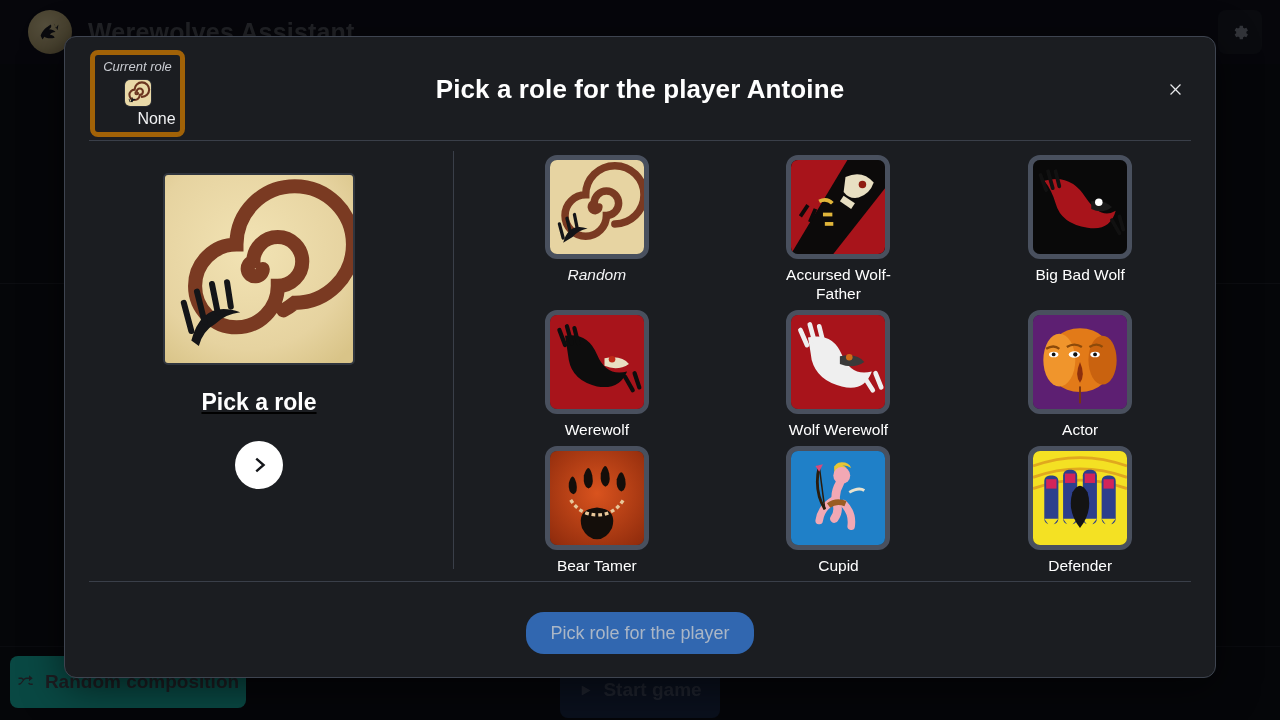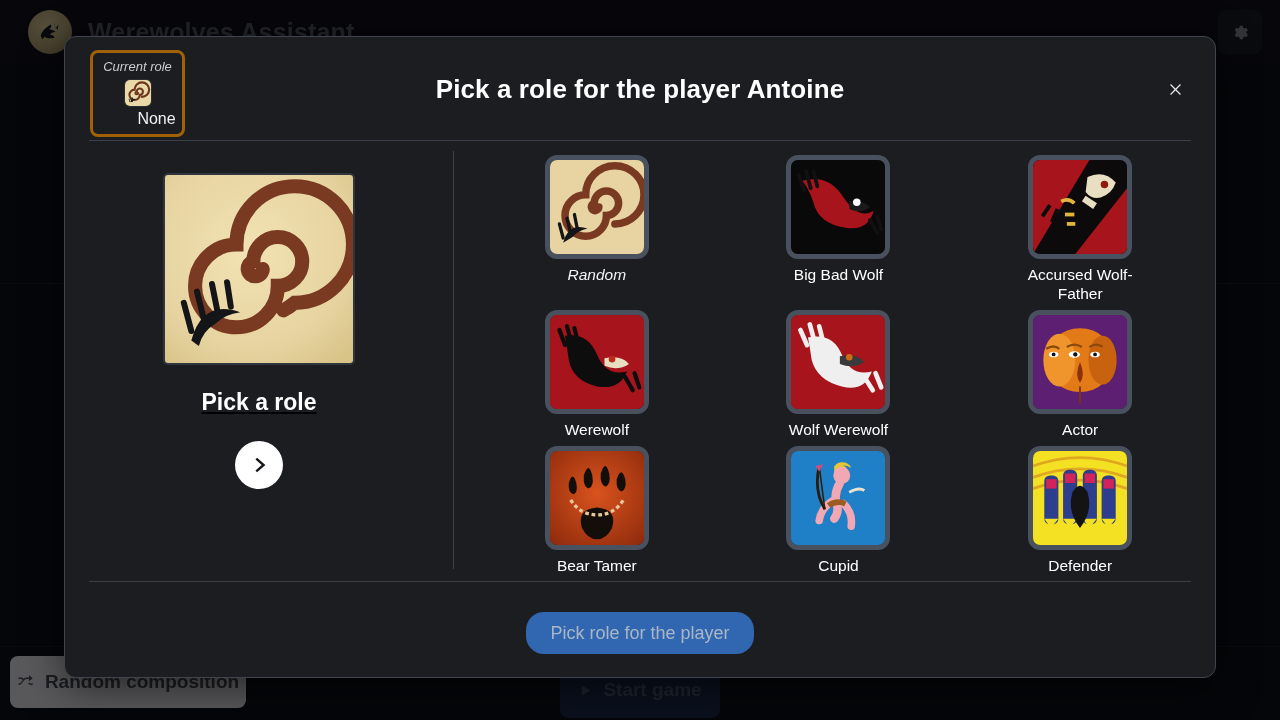--- a/index.html
+++ b/index.html
@@ -49,21 +49,21 @@
     background: #16181d;
   }
   .bg-btn {
     position: absolute;
     display: flex; align-items: center; justify-content: center;
     gap: 10px; border-radius: 8px;
     font-size: 19px; font-weight: 600;
   }
   .bg-btn-random {
     left: 10px; top: 656px; width: 236px; height: 52px;
-    background: #e5e5e5; color: #45484e;
+    background: #14b8a6; color: #45484e;
   }
   .bg-btn-random svg { width: 18px; height: 18px; fill: #45484e; }
   .bg-btn-start {
     left: 560px; top: 662px; width: 160px; height: 56px;
     background: #152542; color: #4b566b;
   }
   .bg-btn-start svg { width: 15px; height: 15px; fill: #4b566b; }
 
   
   #modal-backdrop {
@@ -88,21 +88,21 @@
   .dlg-header {
     position: relative;
     height: 104px;
     flex: 0 0 auto;
     display: flex; align-items: center;
     padding: 0 24px;
   }
   .current-role-box {
     position: absolute; left: 25px; top: 13px;
     width: 95px; height: 87px;
-    border: 3px solid #a16207;
+    border: 5px solid #a16207;
     border-radius: 8px;
     display: flex; flex-direction: column;
     align-items: center; justify-content: center;
     gap: 2px;
   }
   .current-role-label {
     font-size: 13px; font-style: italic; color: #c9ccd2;
     line-height: 1.1;
   }
   .current-role-thumb {
@@ -335,46 +335,46 @@
     <path d="M52 50 a4 4 0 1 1 -5 -4 a13 13 0 1 1 13 13 a22 22 0 1 1 -22 -22 a31 31 0 1 1 31 31" fill="none" stroke="#7a3a22" stroke-width="8" stroke-linecap="round"></path>
     <path d="M14 88 q6-22 26-15 -10 2 -16 9z" fill="#141518"></path>
     <path d="M10 68l4 15M18 62l4 16M26 58l3 15" stroke="#141518" stroke-width="3.5" stroke-linecap="round"></path>
               </svg>
             </div>
             <div class="role-label italic">Random</div>
           </div>
           <div class="role-cell">
             <div class="role-card">
               <svg class="art role-card-inner" viewBox="0 0 100 100" preserveAspectRatio="none" aria-hidden="true">
-                <rect width="100" height="100" fill="#090909"></rect>
-    <path d="M12 22 q28-8 44 18 16 24 32 14 -6 22 -30 18 -28-4 -34-26 -4-14 -12-24z" fill="#a8141b"></path>
-    <path d="M62 44 q14-2 22 6 -10 8 -22 2z" fill="#1a1a1a"></path>
-    <circle cx="70" cy="45" r="4" fill="#fff"></circle>
-    <path d="M8 16l6 16M16 12l5 18M24 12l4 16" stroke="#111" stroke-width="4" stroke-linecap="round"></path>
-    <path d="M84 64l8 14M92 60l4 14" stroke="#111" stroke-width="4" stroke-linecap="round"></path>
-              </svg>
-            </div>
-            <div class="role-label">Big Bad Wolf</div>
-          </div>
-          <div class="role-cell">
-            <div class="role-card">
-              <svg class="art role-card-inner" viewBox="0 0 100 100" preserveAspectRatio="none" aria-hidden="true">
                 <rect width="100" height="100" fill="#0c0a0a"></rect>
     <path d="M0 0 L60 0 L0 100 Z" fill="#a8141b"></path>
     <path d="M100 100 L45 100 L100 30 Z" fill="#a8141b"></path>
     <path d="M58 18 q18-8 30 6 -4 12 -16 16 -10 2 -16-6z" fill="#e8dfc2"></path>
     <circle cx="76" cy="26" r="4" fill="#8f1b10"></circle>
     <path d="M56 38 l12 8 -4 6 -12-8z" fill="#e8dfc2"></path>
     <path d="M30 44 q8-4 14 2" stroke="#e0b53a" stroke-width="4" fill="none"></path>
     <rect x="34" y="56" width="10" height="4" fill="#e0b53a"></rect>
     <rect x="36" y="66" width="9" height="4" fill="#e0b53a"></rect>
     <path d="M18 48 l-8 12 M26 52 l-6 14" stroke="#0c0a0a" stroke-width="4"></path>
               </svg>
             </div>
             <div class="role-label">Accursed Wolf-Father</div>
+          </div>
+          <div class="role-cell">
+            <div class="role-card">
+              <svg class="art role-card-inner" viewBox="0 0 100 100" preserveAspectRatio="none" aria-hidden="true">
+                <rect width="100" height="100" fill="#090909"></rect>
+    <path d="M12 22 q28-8 44 18 16 24 32 14 -6 22 -30 18 -28-4 -34-26 -4-14 -12-24z" fill="#a8141b"></path>
+    <path d="M62 44 q14-2 22 6 -10 8 -22 2z" fill="#1a1a1a"></path>
+    <circle cx="70" cy="45" r="4" fill="#fff"></circle>
+    <path d="M8 16l6 16M16 12l5 18M24 12l4 16" stroke="#111" stroke-width="4" stroke-linecap="round"></path>
+    <path d="M84 64l8 14M92 60l4 14" stroke="#111" stroke-width="4" stroke-linecap="round"></path>
+              </svg>
+            </div>
+            <div class="role-label">Big Bad Wolf</div>
           </div>
           <div class="role-cell">
             <div class="role-card">
               <svg class="art role-card-inner" viewBox="0 0 100 100" preserveAspectRatio="none" aria-hidden="true">
                 <rect width="100" height="100" fill="#a8141b"></rect>
     <path d="M16 22 q24-4 34 20 10 24 32 18 -8 20 -32 16 -26-6 -30-28 -2-14 -4-26z" fill="#0d0d0d"></path>
     <path d="M58 46 q18-4 26 6 -12 8 -26 2z" fill="#e8dfc2"></path>
     <circle cx="66" cy="47" r="3.5" fill="#c02a18"></circle>
     <path d="M10 16l6 16M18 12l5 18M26 14l4 16" stroke="#0d0d0d" stroke-width="4.5" stroke-linecap="round"></path>
     <path d="M80 66l8 14M90 62l5 15" stroke="#0d0d0d" stroke-width="4.5" stroke-linecap="round"></path>

